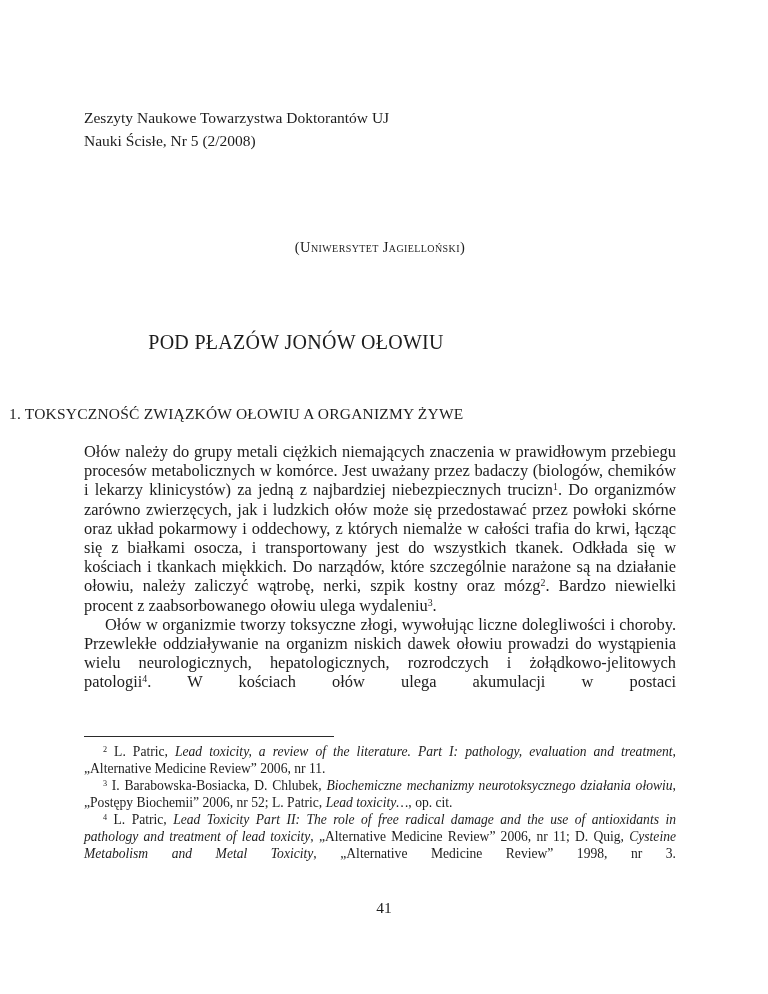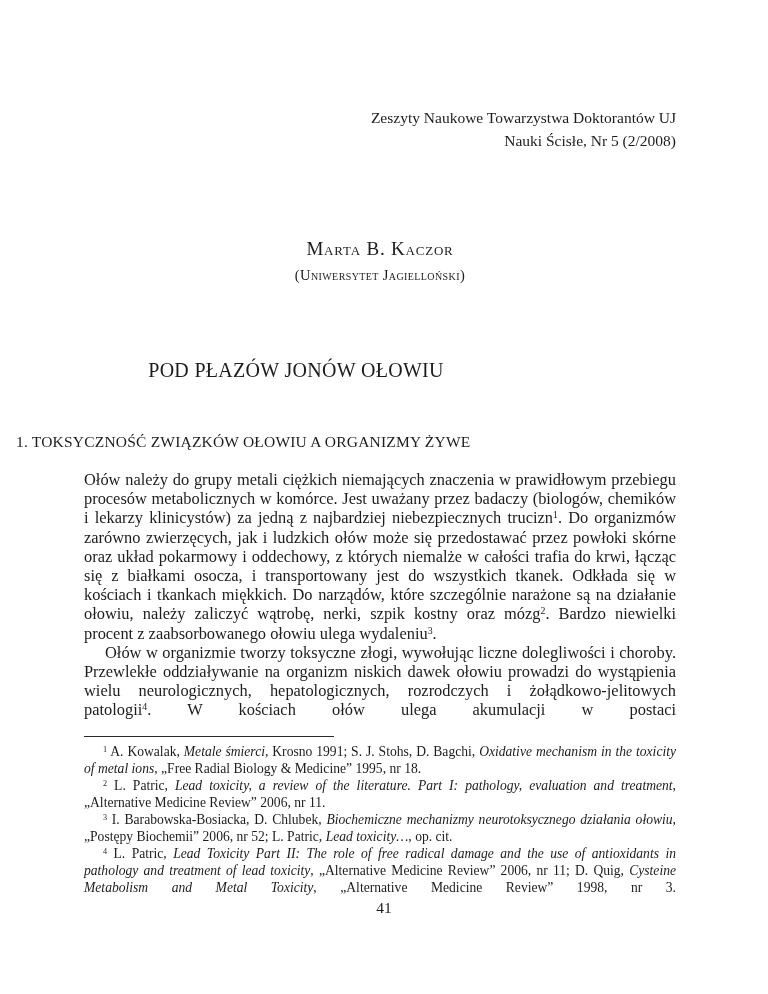--- a/index.html
+++ b/index.html
@@ -10,21 +10,20 @@
     margin: 0 auto;
     background: #ffffff;
     color: #1c1c1c;
     font-family: "Liberation Serif", "DejaVu Serif", serif;
     overflow: hidden;
   }
   .content-col { margin-left: 84px; width: 592px; }
 
   .journal-header {
     padding-top: 106px;
-    text-align: right;
     font-size: 15.5px;
     line-height: 23px;
   }
 
   .author-block { margin-top: 86px; text-align: center; }
   .author-name {
     font-variant: small-caps;
     font-size: 19px;
     letter-spacing: 0.8px;
     line-height: 22px;
@@ -40,21 +39,21 @@
   .article-title {
     margin: 45px 0 0 0;
     text-align: center;
     font-size: 20px;
     font-weight: normal;
     letter-spacing: 0.3px;
     line-height: 27.5px;
   }
 
   .section-heading {
-    margin: 48px 0 0 16px;
+    margin: 48px 0 0 9px;
     font-size: 15.5px;
     font-weight: normal;
     letter-spacing: 0.2px;
     line-height: 19px;
   }
 
   .body-text {
     margin-top: 19px;
     font-size: 16.4px;
     line-height: 19.2px;
@@ -105,40 +104,38 @@
 <body>
 
 <div class="page">
 
   <header class="journal-header content-col">
     <div>Zeszyty Naukowe Towarzystwa Doktorantów UJ</div>
     <div>Nauki Ścisłe, Nr 5 (2/2008)</div>
   </header>
 
   <div class="author-block content-col">
-    <div class="author-name">Marta B. Kaczor</div>
     <div class="author-affiliation">(Uniwersytet Jagielloński)</div>
   </div>
 
   <h1 class="article-title content-col">
     <br>
     <span>POD PŁAZÓW JONÓW OŁOWIU</span>
   </h1>
 
   <h2 class="section-heading content-col">1. TOKSYCZNOŚĆ ZWIĄZKÓW OŁOWIU A ORGANIZMY ŻYWE</h2>
 
   <div class="body-text content-col">
     <p class="para">Ołów należy do grupy metali ciężkich niemających znaczenia w prawidłowym przebiegu procesów metabolicznych w komórce. Jest uważany przez badaczy (biologów, chemików i lekarzy klinicystów) za jedną z najbardziej niebezpiecznych trucizn<sup>1</sup>. Do organizmów zarówno zwierzęcych, jak i ludzkich ołów może się przedostawać przez powłoki skórne oraz układ pokarmowy i oddechowy, z których niemalże w całości trafia do krwi, łącząc się z białkami osocza, i transportowany jest do wszystkich tkanek. Odkłada się w kościach i tkankach miękkich. Do narządów, które szczególnie narażone są na działanie ołowiu, należy zaliczyć wątrobę, nerki, szpik kostny oraz mózg<sup>2</sup>. Bardzo niewielki procent z zaabsorbowanego ołowiu ulega wydaleniu<sup>3</sup>.</p>
     <p class="para indented continues">Ołów w organizmie tworzy toksyczne złogi, wywołując liczne dolegliwości i choroby. Przewlekłe oddziaływanie na organizm niskich dawek ołowiu prowadzi do wystąpienia wielu neurologicznych, hepatologicznych, rozrodczych i żołądkowo-jelitowych patologii<sup>4</sup>. W kościach ołów ulega akumulacji w postaci</p>
   </div>
 
   <hr class="footnote-separator">
 
   <div class="footnotes">
-    <p class="footnote"><sup>1</sup> A. Kowalak, <i>Metale śmierci</i>, Krosno 1991; S. J. Stohs, D. Bagchi, <i>Oxidative mechanism in the toxicity of metal ions</i>, „Free Radial Biology &amp; Medicine” 1995, nr 18.</p>
     <p class="footnote"><sup>2</sup> L. Patric, <i>Lead toxicity, a review of the literature. Part I: pathology, evaluation and treatment</i>, „Alternative Medicine Review” 2006, nr 11.</p>
     <p class="footnote"><sup>3</sup> I. Barabowska-Bosiacka, D. Chlubek, <i>Biochemiczne mechanizmy neurotoksycznego działania ołowiu</i>, „Postępy Biochemii” 2006, nr 52; L. Patric, <i>Lead toxicity…</i>, op. cit.</p>
     <p class="footnote flush-last"><sup>4</sup> L. Patric, <i>Lead Toxicity Part II: The role of free radical damage and the use of antioxidants in pathology and treatment of lead toxicity</i>, „Alternative Medicine Review” 2006, nr 11; D. Quig, <i>Cysteine Metabolism and Metal Toxicity</i>, „Alternative Medicine Review” 1998, nr 3.</p>
   </div>
 
   <div class="page-number">41</div>
 
 </div>
 
 </body></html>

